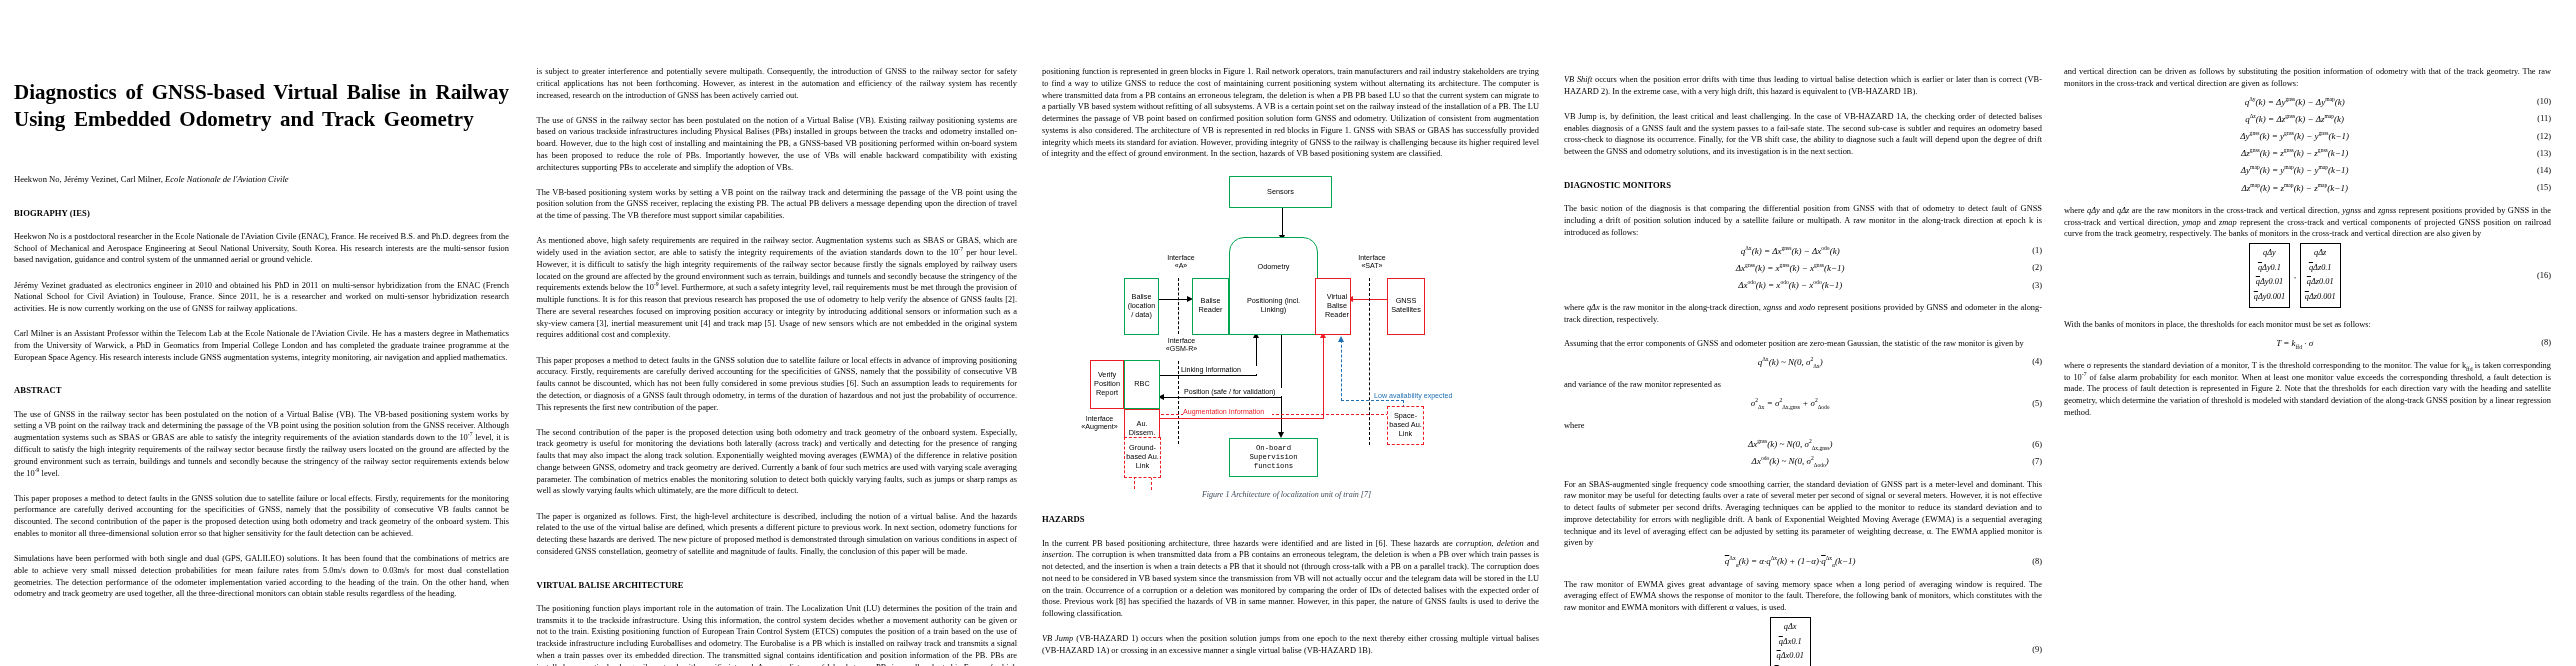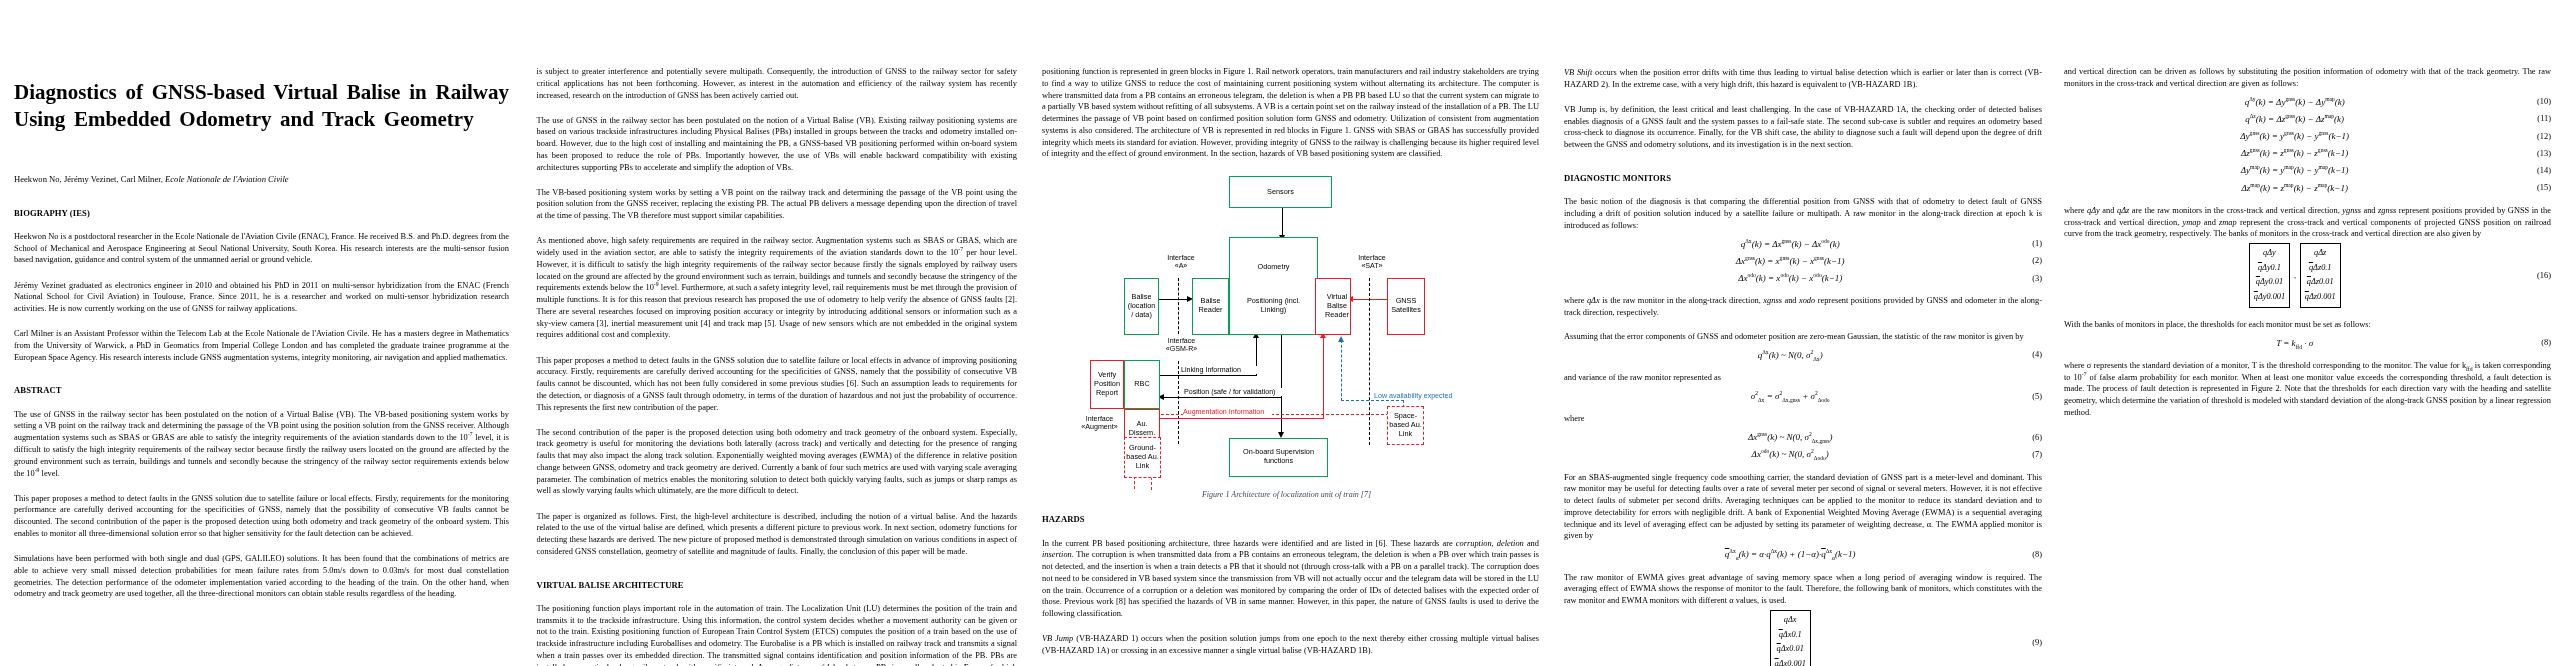--- a/index.html
+++ b/index.html
@@ -275,21 +275,21 @@
         <div class="arrow ar-up-red" style="left:88px; top:259px;"></div>
         <div class="ln v-dash-red" style="left:109px; top:246px; height:69px;"></div>
         <div class="arrow ar-up-red" style="left:106px; top:259px;"></div>
         <div class="ln h-dash-red" style="left:109px; top:239px; width:253px;"></div>
         <div class="ln v-dash-red" style="left:361px; top:239px; height:22px;"></div>
 
         <div class="nbox g" style="left:187px; top:1.7px; width:103px; height:32px;">
           <span>Sensors</span>
         </div>
 
-        <div class="nbox g" style="left:187px; top:62px; width:89px; height:61px; align-items:center;">
+        <div class="nbox g" style="left:187px; top:62px; width:89px; height:61px; align-items:center;border-radius:15px;">
           <span>Odometry</span>
         </div>
 
         <div class="nbox g" style="left:82px; top:103px; width:35px; height:57px; white-space:pre-line;">
           <span>Balise
 (location
 / data)</span>
         </div>
 
         <div class="nbox g" style="left:150px; top:103px; width:37px; height:57px; white-space:pre-line;">
@@ -321,21 +321,21 @@
 
         <div class="nbox g" style="left:82px; top:185px; width:36px; height:49px;">
           <span>RBC</span>
         </div>
 
         <div class="nbox r" style="left:82px; top:234px; width:36px; height:40px; white-space:pre-line;">
           <span>Au.
 Dissem.</span>
         </div>
 
-        <div class="nbox g" style="left:187px; top:263px; width:99px; height:39px; white-space:pre-line;">
+        <div class="nbox g" style="left:187px; top:263px; width:89px; height:39px; white-space:pre-line;font-family:Liberation Mono, monospace;">
           <span>On-board Supervision
 functions</span>
         </div>
 
         <div class="nbox rdash" style="left:345px; top:231px; width:37px; height:39px; white-space:pre-line;">
           <span>Space-
 based Au.
 Link</span>
         </div>
 
@@ -362,21 +362,21 @@
 
       <div class="fig-cap">Figure 1 Architecture of localization unit of train [7]</div>
     </div>
 
     <h2 class="sec" style="margin-top:6.7px;">HAZARDS</h2>
     <p class="body"><span>In the current PB based positioning architecture, three hazards were identified and are listed in [6]. These hazards are </span><i>corruption</i><span>, </span><i>deletion</i><span> and </span><i>insertion</i><span>. The corruption is when transmitted data from a PB contains an erroneous telegram, the deletion is when a PB over which train passes is not detected, and the insertion is when a train detects a PB that it should not (through cross-talk with a PB on a parallel track). The corruption does not need to be considered in VB based system since the transmission from VB will not actually occur and the telegram data will be stored in the LU on the train. Occurrence of a corruption or a deletion was monitored by comparing the order of IDs of detected balises with the expected order of those. Previous work [8] has specified the hazards of VB in same manner. However, in this paper, the nature of GNSS faults is used to derive the following classification.</span></p>
     <p class="body"><i>VB Jump</i><span> (VB-HAZARD 1) occurs when the position solution jumps from one epoch to the next thereby either crossing multiple virtual balises (VB-HAZARD 1A) or crossing in an excessive manner a single virtual balise (VB-HAZARD 1B).</span></p>
   </div>
 
   <div class="col col-4">
-    <p class="body" style="margin-top:1px"><i>VB Shift</i><span> occurs when the position error drifts with time thus leading to virtual balise detection which is earlier or later than is correct (VB-HAZARD 2). In the extreme case, with a very high drift, this hazard is equivalent to (VB-HAZARD 1B).</span></p>
+    <p class="body" style="margin-top:8px"><i>VB Shift</i><span> occurs when the position error drifts with time thus leading to virtual balise detection which is earlier or later than is correct (VB-HAZARD 2). In the extreme case, with a very high drift, this hazard is equivalent to (VB-HAZARD 1B).</span></p>
     <p class="body">VB Jump is, by definition, the least critical and least challenging. In the case of VB-HAZARD 1A, the checking order of detected balises enables diagnosis of a GNSS fault and the system passes to a fail-safe state. The second sub-case is subtler and requires an odometry based cross-check to diagnose its occurrence. Finally, for the VB shift case, the ability to diagnose such a fault will depend upon the degree of drift between the GNSS and odometry solutions, and its investigation is in the next section.</p>
 
     <h2 class="sec">DIAGNOSTIC MONITORS</h2>
     <p class="body">The basic notion of the diagnosis is that comparing the differential position from GNSS with that of odometry to detect fault of GNSS including a drift of position solution induced by a satellite failure or multipath. A raw monitor in the along-track direction at epoch k is introduced as follows:</p>
 
     <div class="eqrow">
       <div class="eqbody">q<span class="up">Δx</span>(k) = Δx<span class="up">gnss</span>(k) − Δx<span class="up">odo</span>(k)</div>
       <div class="eqnum">(1)</div>
     </div>
     <div class="eqrow">

